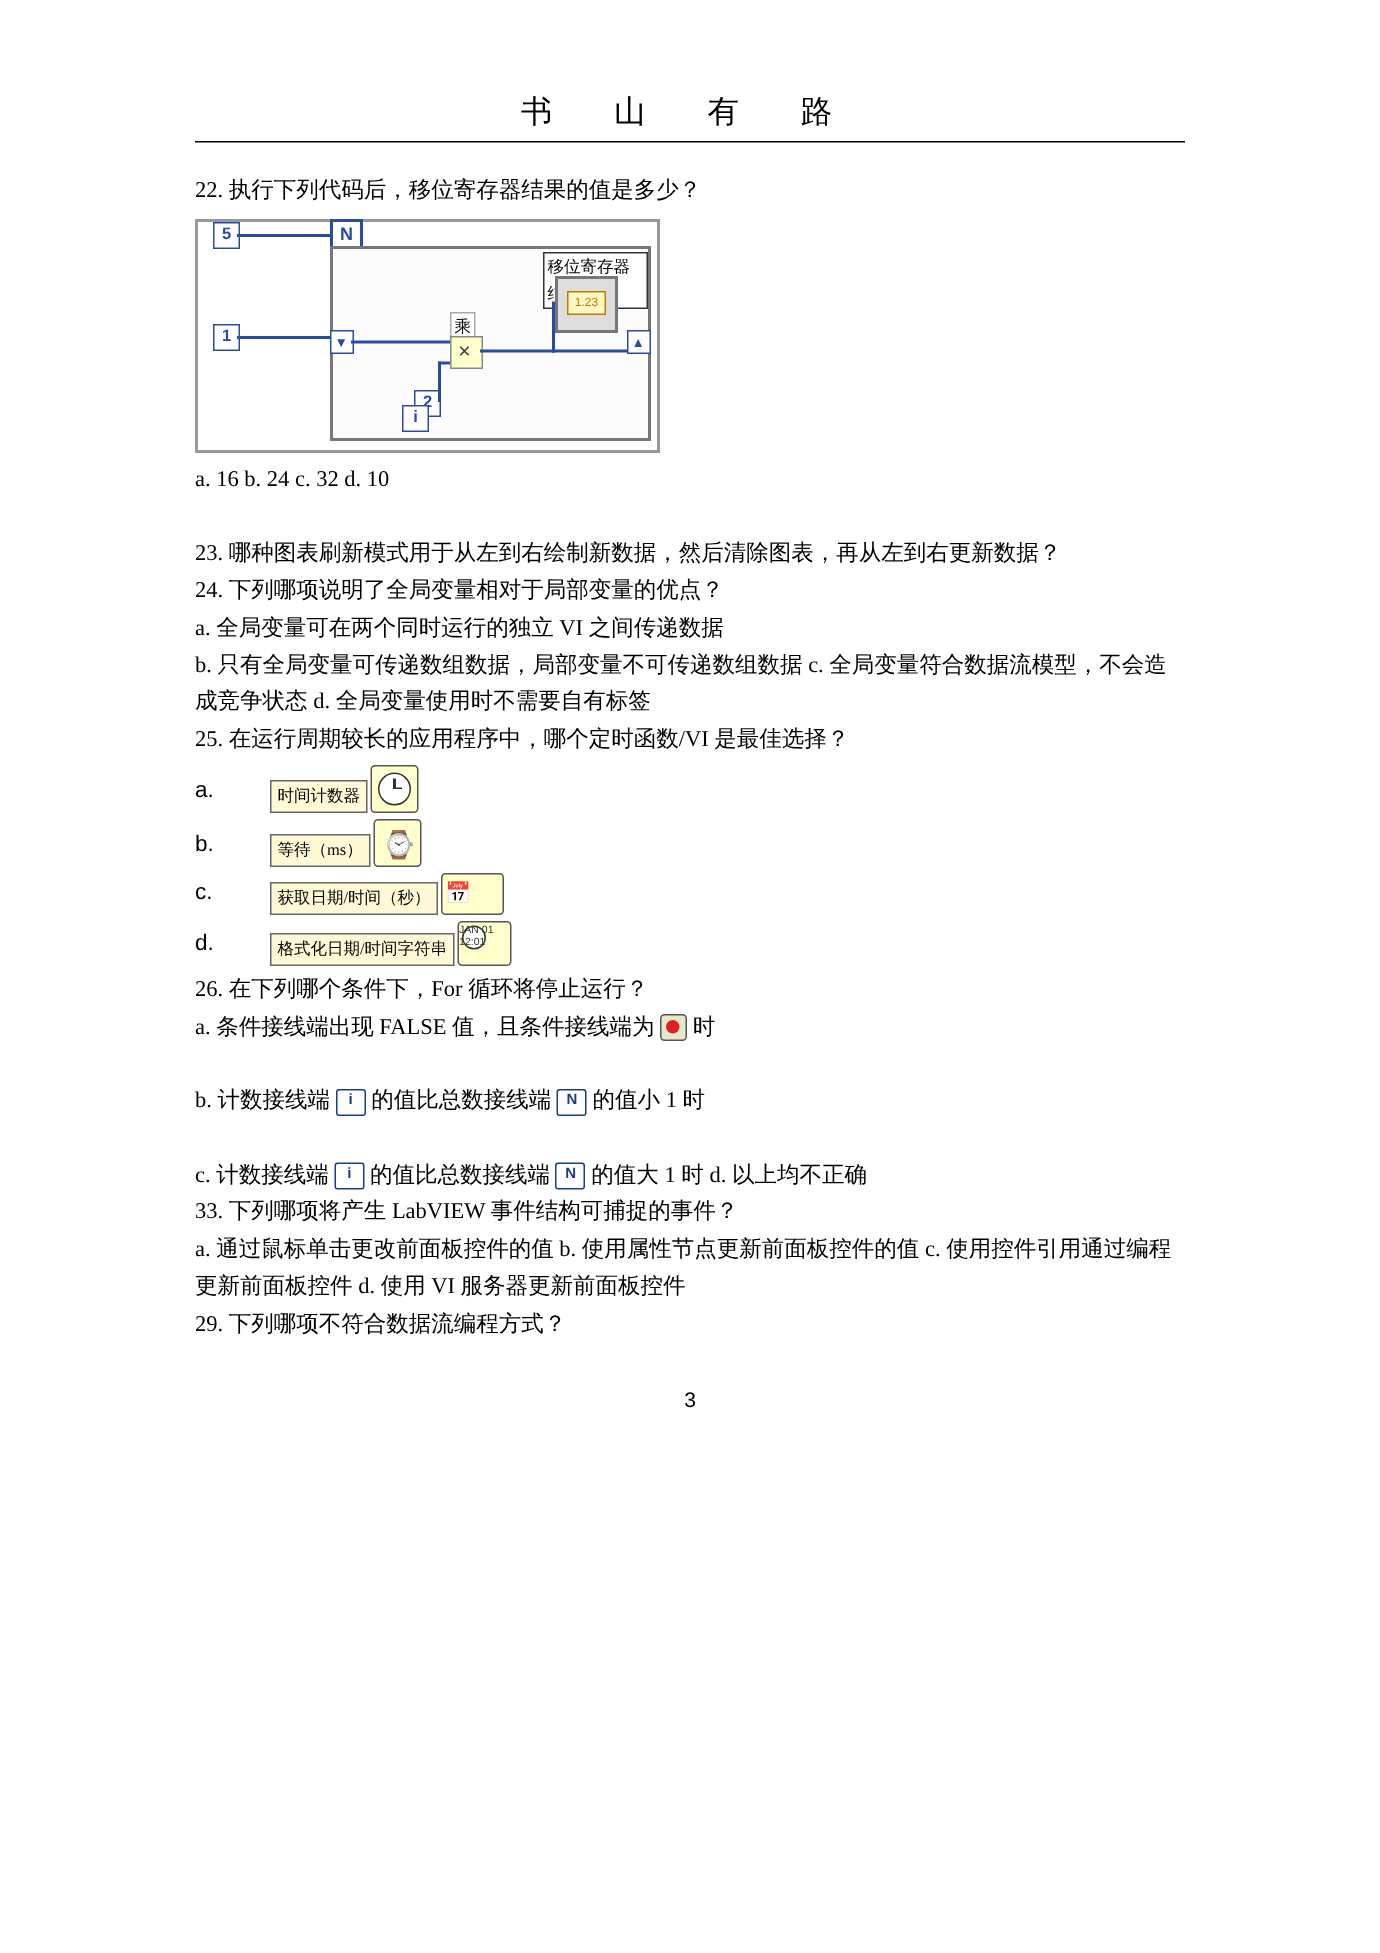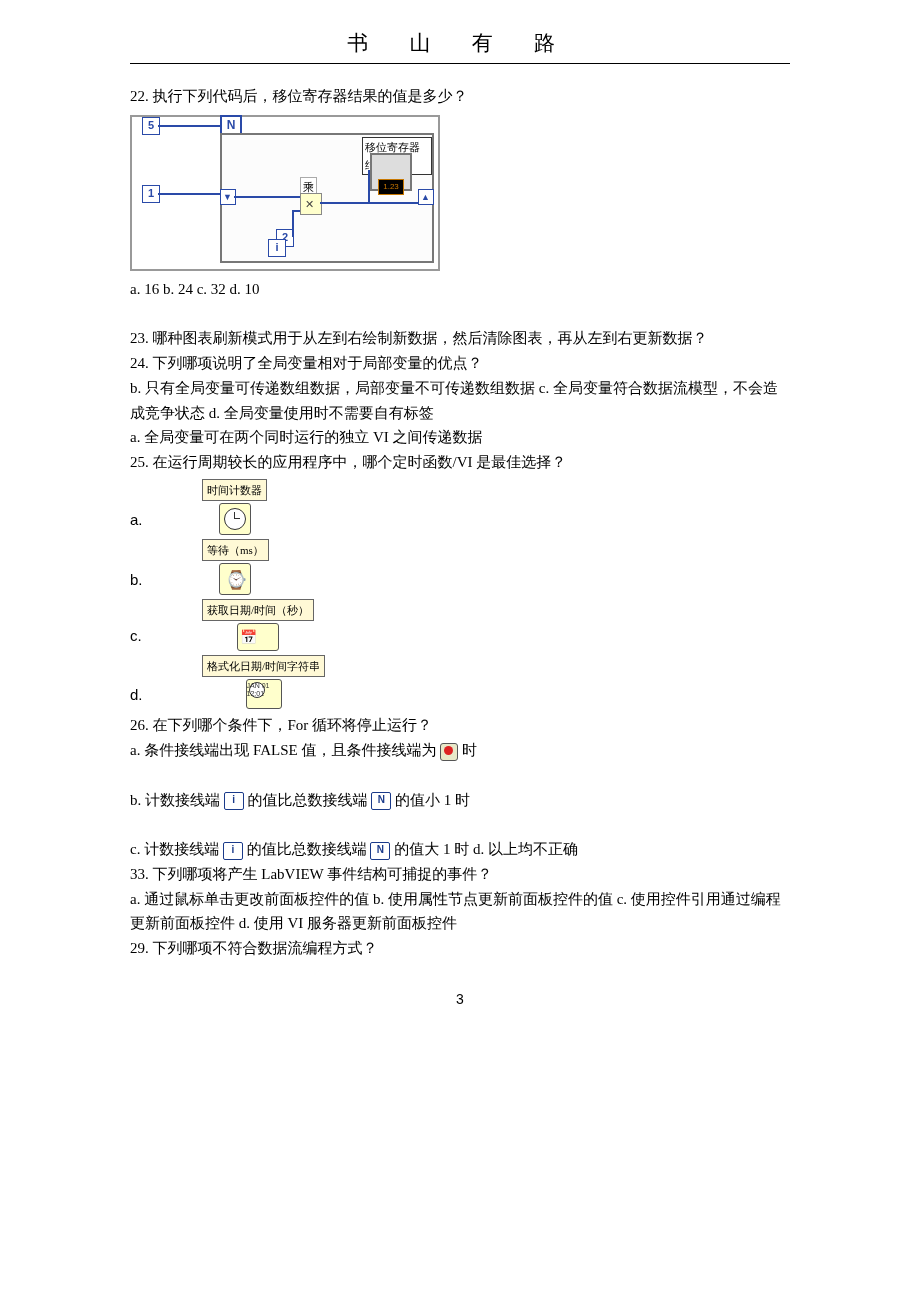--- a/index.html
+++ b/index.html
@@ -5,21 +5,21 @@
   body {
     margin: 0;
     padding: 0;
     background: #ffffff;
     font-family: "SimSun", "宋体", serif;
     color: #000000;
     width: 920px;
   }
   .page {
     width: 920px;
-    padding: 29px 130px 40px 130px;
+    padding: 60px 130px 40px 130px;
     box-sizing: border-box;
     position: relative;
   }
   .header-title {
     text-align: center;
     font-size: 21px;
     letter-spacing: 18px;
     margin-bottom: 6px;
     font-family: "KaiTi", "楷体", serif;
   }
@@ -209,35 +209,35 @@
   }
   .q22 .ind {
     position: absolute;
     left: 148px; top: 18px;
     width: 38px; height: 34px;
     border: 2px solid #777;
     background: #ddd;
   }
   .q22 .ind-inner {
     position: absolute;
-    left: 6px; top: 24px;
+    left: 6px; top: 8px;
     width: 24px; height: 14px;
     border: 1.5px solid #c77700;
-    background: #000000;
+    background: #fef9c3;
     font: 8px/13px Arial;
     text-align: center;
     color: #c77700;
   }
   .q22 .wire {
     position: absolute;
     background: #2a4aa8;
   }
 
   
-  .q25-icon-box { display: flex; flex-direction: column; align-items: center; gap: 2px; margin-left: 44px; }
+  .q25-icon-box { display: flex; flex-direction: row; align-items: flex-end; gap: 2px; margin-left: 22px; }
   .q25-clock { width: 30px; height: 30px; border: 1px solid #555; background: #ffffcc; border-radius: 3px; position: relative; }
   .q25-clock-face { width: 20px; height: 20px; border: 1.5px solid #333; border-radius: 50%; margin: 4px auto 0; background: #fff; position: relative; }
   .q25-clock-face::after { content:""; position:absolute; left:9px; top:3px; width:1.5px; height:7px; background:#333; }
   .q25-clock-face::before { content:""; position:absolute; left:9px; top:9px; width:6px; height:1.5px; background:#333; }
   .q25-wait { width: 30px; height: 30px; border: 1px solid #555; background: #ffffcc; border-radius: 3px; position: relative; }
   .q25-wait::after { content:"⌚"; font-size:18px; position:absolute; left:5px; top:2px; color:#c77; }
   .q25-cal { width: 40px; height: 26px; border: 1px solid #555; background: #ffffcc; border-radius: 3px; position: relative; }
   .q25-cal::after { content:"📅"; font-size:14px; position:absolute; left:2px; top:2px; }
   .q25-fmt { width: 34px; height: 28px; border: 1px solid #555; background: #ffffcc; border-radius: 3px; position: relative; }
   .q25-fmt-inner { position:absolute; left:2px; top:2px; width:14px; height:14px; border:1px solid #333; border-radius:50%; background:#fff;}
@@ -287,22 +287,22 @@
     </div>
     <p class="para">a. 16 b. 24 c. 32 d. 10</p>
 
     <br>
 
     
     <p class="para">23. 哪种图表刷新模式用于从左到右绘制新数据，然后清除图表，再从左到右更新数据？</p>
 
     
     <p class="para">24. 下列哪项说明了全局变量相对于局部变量的优点？</p>
+    <p class="para">a. 全局变量可在两个同时运行的独立 VI 之间传递数据</p>
     <p class="para">b. 只有全局变量可传递数组数据，局部变量不可传递数组数据 c. 全局变量符合数据流模型，不会造成竞争状态 d. 全局变量使用时不需要自有标签</p>
-    <p class="para">a. 全局变量可在两个同时运行的独立 VI 之间传递数据</p>
 
     
     <p class="para">25. 在运行周期较长的应用程序中，哪个定时函数/VI 是最佳选择？</p>
 
     <div class="option-row">
       <span class="option-label">a.</span>
       <div class="q25-icon-box">
         <span class="label-tip">时间计数器</span>
         <div class="q25-clock">
             <div class="q25-clock-face"></div>

